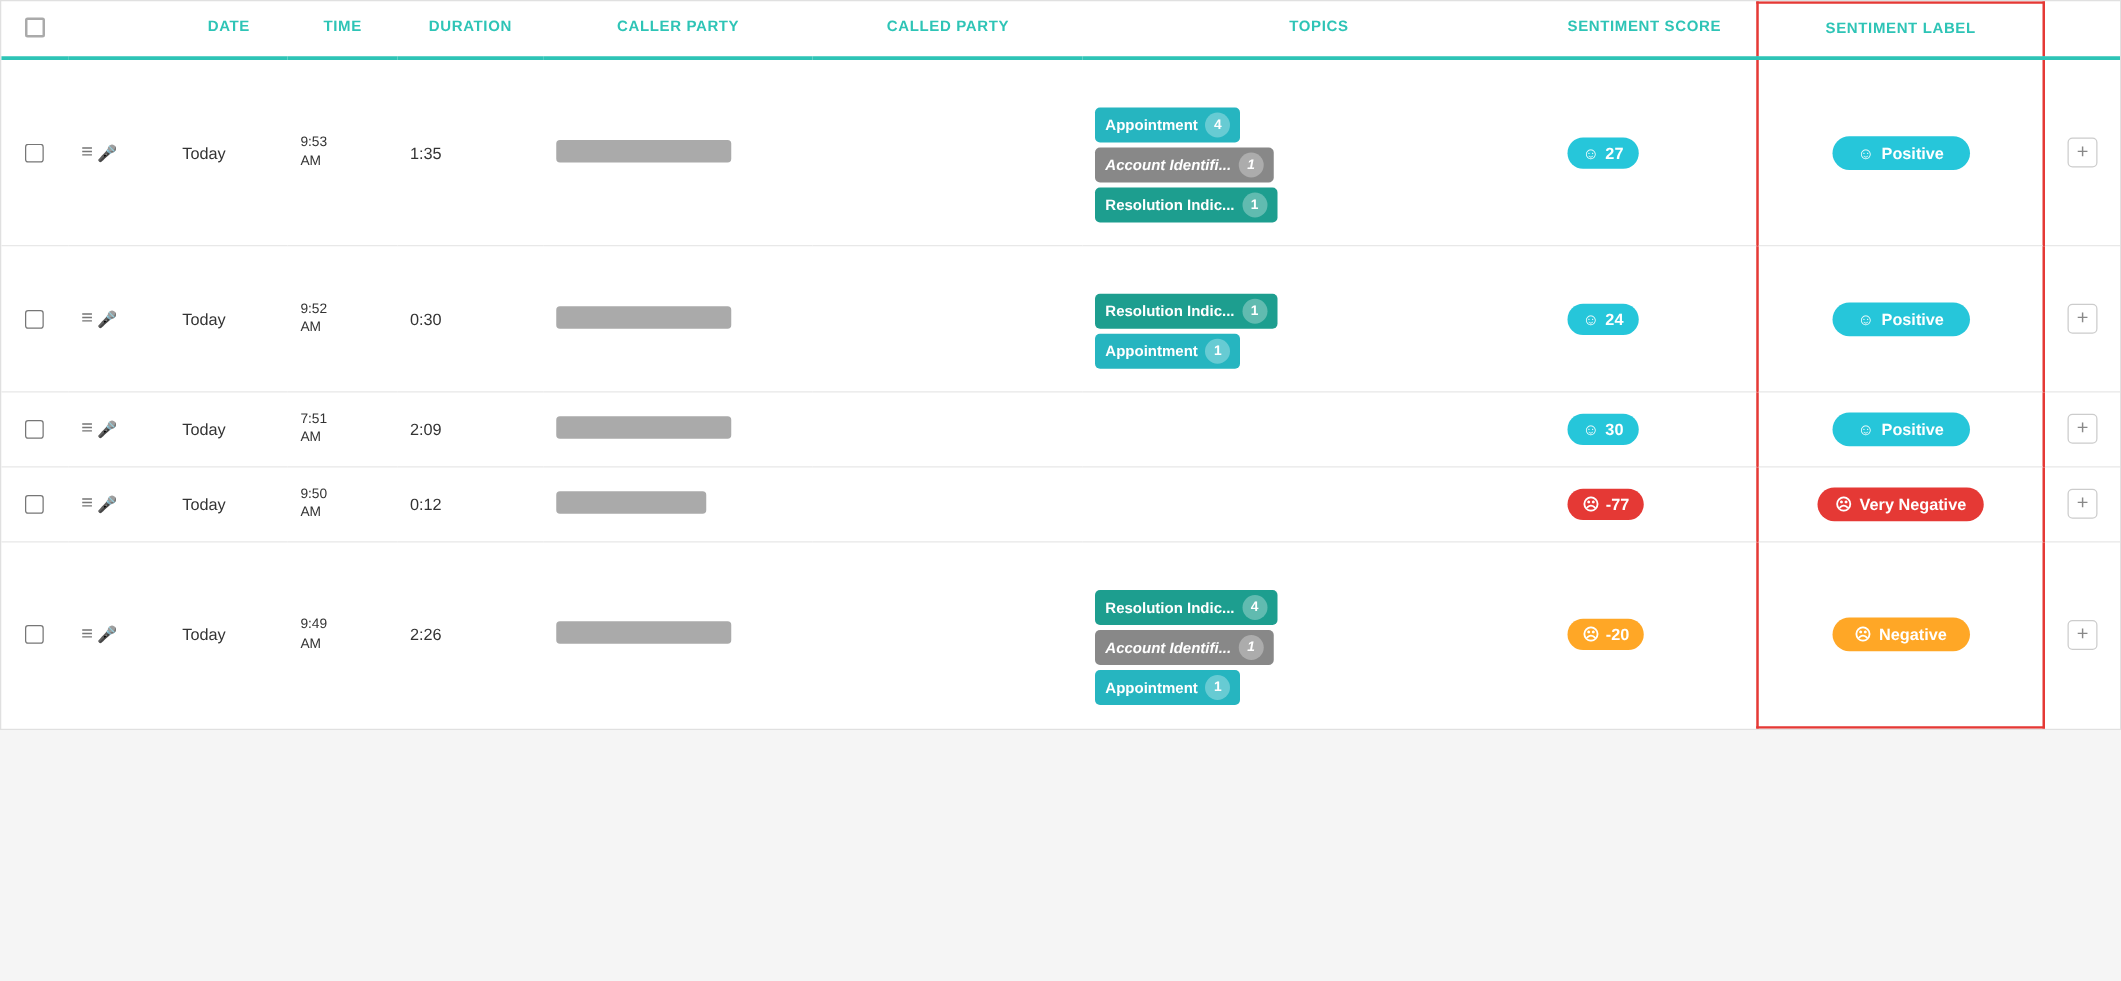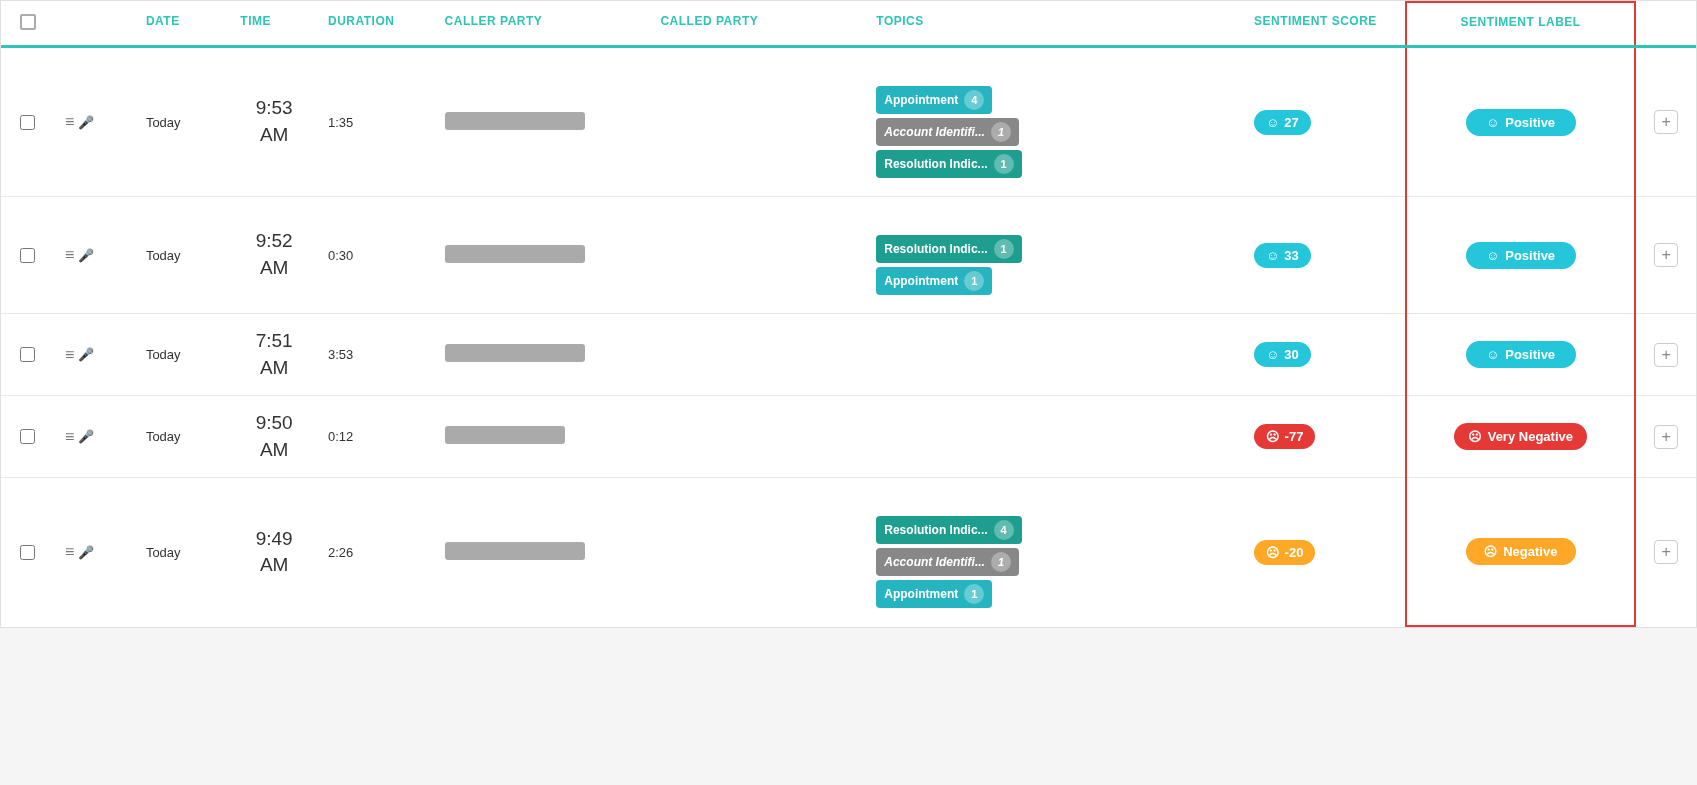--- a/index.html
+++ b/index.html
@@ -15,21 +15,21 @@
     }
     table {
       width: 100%;
       border-collapse: collapse;
     }
     thead tr {
       border-bottom: 3px solid #2ec4b6;
     }
     thead th {
       padding: 12px 10px;
-      text-align: left;
+      text-align: center;
       font-weight: 700;
       font-size: 12px;
       color: #2ec4b6;
       text-transform: uppercase;
       letter-spacing: 0.5px;
       vertical-align: top;
     }
     tbody tr {
       border-bottom: 1px solid #e8e8e8;
       vertical-align: top;
@@ -160,23 +160,22 @@
 
     .header-checkbox {
       width: 16px;
       height: 16px;
       border: 2px solid #aaa;
       display: inline-block;
       border-radius: 2px;
     }
 
     .time-cell {
-      font-size: 19px;
+      font-size: 11px;
       line-height: 1.4;
-      text-align: center;
     }
 
     .topic-tags-container {
       display: flex;
       flex-direction: column;
       align-items: flex-start;
       margin-top: 24px;
     }
 
     tbody td.label-col {
@@ -273,21 +272,21 @@
           <td class="caller-col"><span class="gray-bar" style="width:140px;"></span></td>
           <td class="called-col"></td>
           <td class="topics-col">
             <div class="topic-tags-container">
               <span class="topic-tag teal">Resolution Indic...<span class="topic-badge">1</span></span>
               <span class="topic-tag cyan">Appointment<span class="topic-badge">1</span></span>
             </div>
           </td>
           <td class="score-col"><span class="score-badge positive">
               <span>☺</span>
-              <span>33</span>
+              <span>24</span>
             </span></td>
           <td class="label-col highlight-col"><span class="sentiment-badge positive">
               <span>☺</span>
               <span>Positive</span>
             </span></td>
           <td class="expand-col"><span class="expand-btn">+</span></td>
         </tr>
         <tr>
           <td class="checkbox-col">
             <div class="checkbox-wrapper">
@@ -296,21 +295,21 @@
           </td>
           <td class="actions-col">
             <div class="actions-icons">
               <span style="cursor:pointer;font-size:16px;color:#777;">≡</span>
               <span style="cursor:pointer;font-size:13px;color:#777;">🎤</span>
             </div>
           </td>
           <td class="date-col">Today</td>
           <td class="time-col time-cell" style="white-space: pre-line;">7:51
 AM</td>
-          <td class="duration-col">3:53</td>
+          <td class="duration-col">2:09</td>
           <td class="caller-col"><span class="gray-bar" style="width:140px;"></span></td>
           <td class="called-col"></td>
           <td class="topics-col"></td>
           <td class="score-col"><span class="score-badge positive">
               <span>☺</span>
               <span>30</span>
             </span></td>
           <td class="label-col highlight-col"><span class="sentiment-badge positive">
               <span>☺</span>
               <span>Positive</span>

